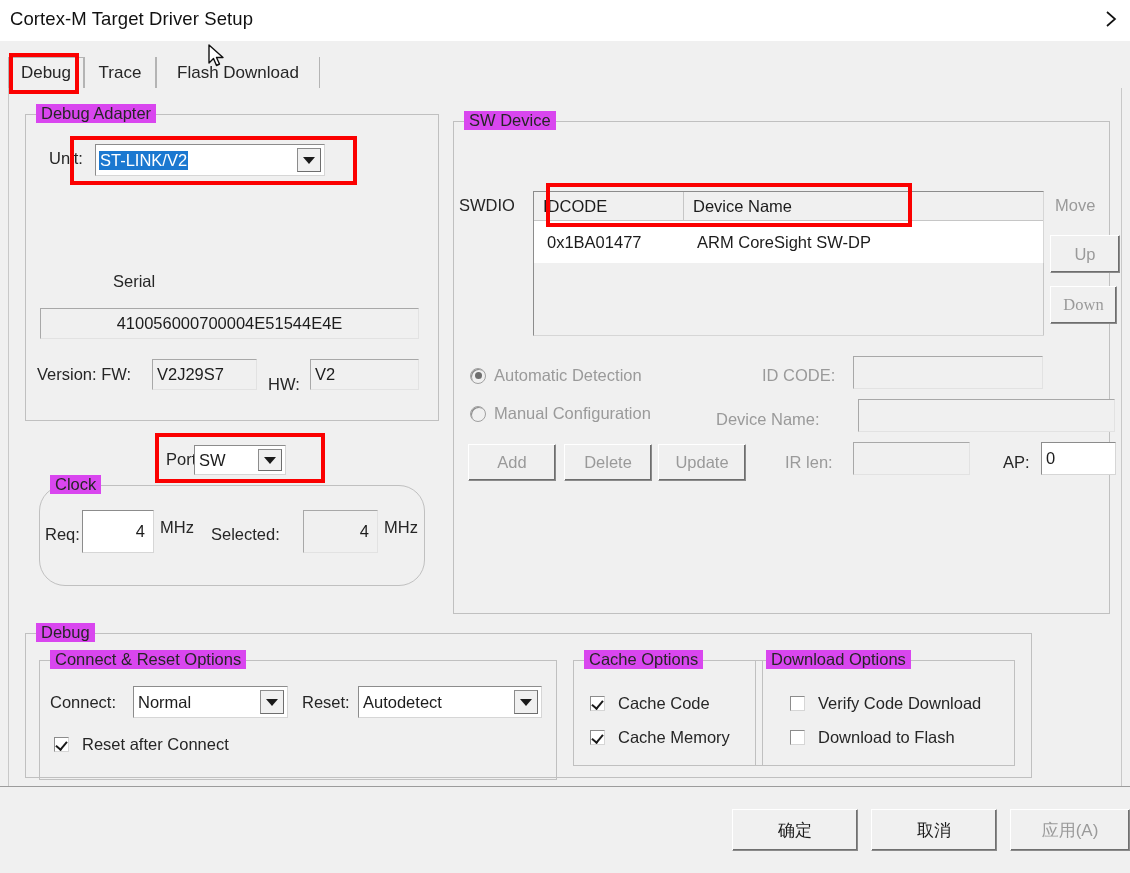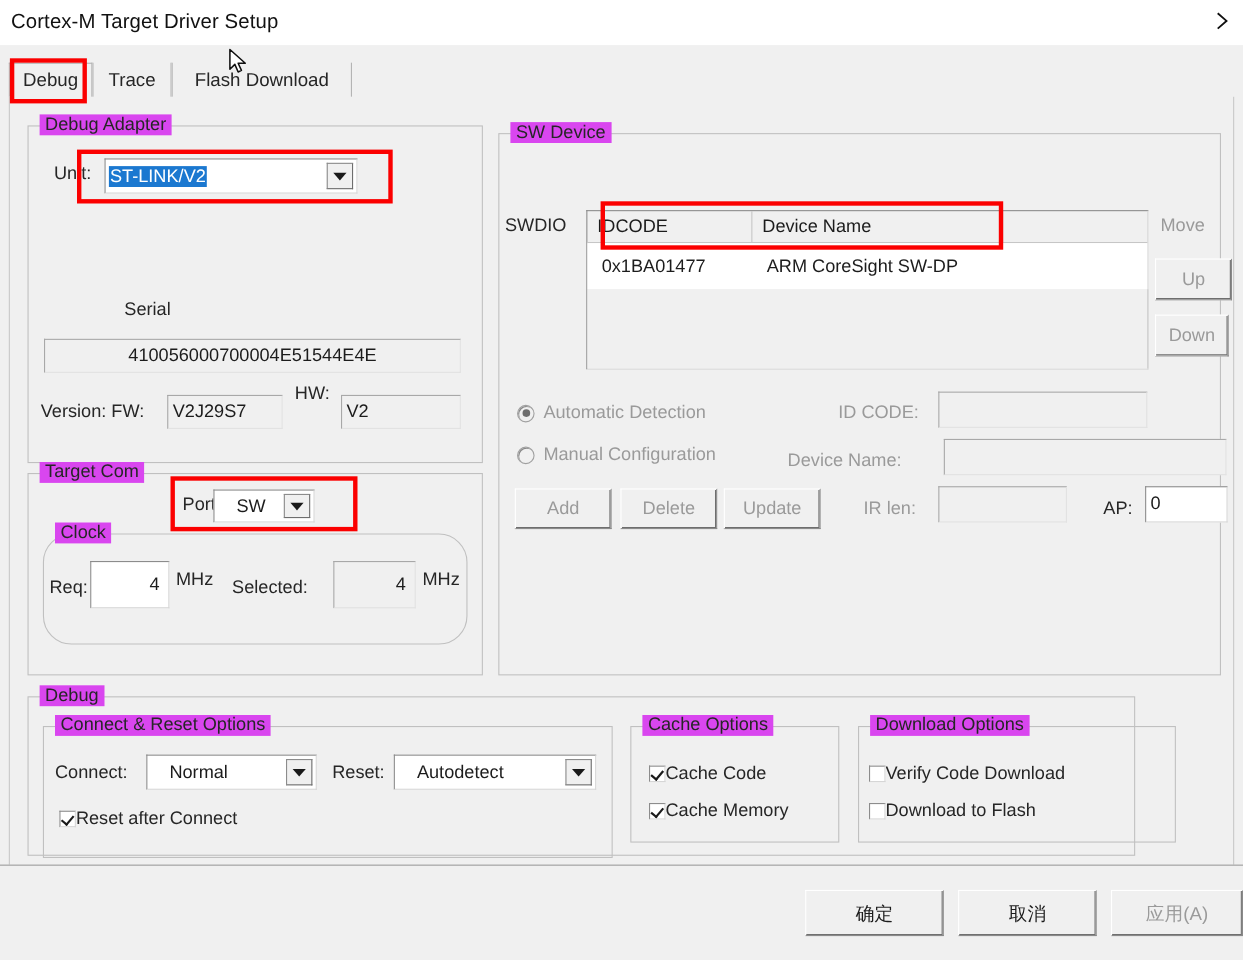--- a/index.html
+++ b/index.html
@@ -111,21 +111,21 @@
     position: absolute; box-sizing: border-box;
     background: #ffffff;
     border-top: 1px solid #8c8c8c;
     border-left: 1px solid #8c8c8c;
     border-right: 1px solid #d6d6d6;
     border-bottom: 1px solid #d6d6d6;
     display: flex; align-items: center;
   }
   .combo .ctext {
     flex: 1; font-size: 16.5px; color: #1c1c1c;
-    padding-left: 20px; white-space: nowrap; overflow: hidden;
+    padding-left: 4px; white-space: nowrap; overflow: hidden;
   }
   .combo .ctext.selected {
     background: #1b78d0; color: #ffffff;
     display: inline-block; flex: 0 0 auto; padding: 0 1px;
     margin-left: 3px;
   }
   .combo .carrow {
     width: 24px; height: calc(100% - 6px);
     margin-right: 3px;
     background: #f0f0f0;
@@ -164,21 +164,21 @@
     box-shadow: inset 1px 1px 0 #8a8a8a;
     position: relative; flex: 0 0 auto;
   }
   .radio .rdot.on::after {
     content: ""; position: absolute; left: 3.5px; top: 3.5px;
     width: 7px; height: 7px; border-radius: 50%; background: #6e6e6e;
   }
   .radio span.rl { font-size: 16.5px; color: #9a9a9a; white-space: nowrap; }
 
   
-  .check { position: absolute; display: flex; align-items: center; gap: 0; }
+  .check { position: absolute; display: flex; align-items: center; gap: 13px; }
   .check .cbox {
     width: 15px; height: 15px; background: #ffffff;
     border-top: 1px solid #8c8c8c; border-left: 1px solid #8c8c8c;
     border-right: 1px solid #d6d6d6; border-bottom: 1px solid #d6d6d6;
     position: relative; flex: 0 0 auto; box-sizing: border-box;
   }
   .check .cbox.on::after {
     content: ""; position: absolute; left: 3px; top: 1px;
     width: 5px; height: 9px;
     border-right: 2px solid #1a1a1a; border-bottom: 2px solid #1a1a1a;
@@ -299,27 +299,24 @@
   </div>
 
   <div class="lbl" style="left:113px; top:231px;">Serial</div>
 
   <div class="field ro center" style="left:40px; top:267px; width:379px; height:31px;">410056000700004E51544E4E</div>
 
   <div class="lbl" style="left:37px; top:324px;">Version: FW:</div>
 
   <div class="field ro" style="left:152px; top:318px; width:105px; height:31px;">V2J29S7</div>
 
-  <div class="lbl" style="left:268px; top:308px;">HW:</div>
+  <div class="lbl" style="left:268px; top:334px;">HW:</div>
 
   <div class="field ro" style="left:310px; top:318px; width:109px; height:31px;">V2</div>
 
-  <div class="group" style="left:25px; top:389px; width:414px; height:184px;">
-    <div class="glabel">Target Com</div>
-  </div>
 
   <div class="lbl" style="left:166px; top:409px;">Port:</div>
 
   <div class="combo" style="left:194px; top:404px; width:92px; height:30px;">
     <div class="ctext">SW</div>
     <div class="carrow">
         <i></i>
       </div>
   </div>
 
@@ -356,21 +353,21 @@
       <div class="rc col1">ARM CoreSight SW-DP</div>
       <div class="rc col2"></div>
     </div>
     <div id="devlist-body-empty"></div>
   </div>
 
   <div class="lbl dim" style="left:1055px; top:155px;">Move</div>
   <div class="btn" style="left:1050px; top:194px; width:70px; height:38px;">
     <span>Up</span>
   </div>
-  <div class="btn" style="left:1050px; top:245px; width:67px; height:38px;">
+  <div class="btn" style="left:1050px; top:245px; width:67px; height:38px;font-family:Liberation Serif, serif;">
     <span>Down</span>
   </div>
 
   <div class="radio" style="left:470px; top:325px;">
     <span class="rdot on"></span>
     <span class="rl">Automatic Detection</span>
   </div>
   <div class="radio" style="left:470px; top:363px;">
     <span class="rdot"></span>
     <span class="rl">Manual Configuration</span>
@@ -432,21 +429,21 @@
   </div>
   <div class="check" style="left:590px; top:653px;">
     <span class="cbox on"></span>
     <span class="cl">Cache Code</span>
   </div>
   <div class="check" style="left:590px; top:687px;">
     <span class="cbox on"></span>
     <span class="cl">Cache Memory</span>
   </div>
 
-  <div class="group" style="left:780px; top:619px; width:289px; height:106px;">
+  <div class="group" style="left:755px; top:619px; width:260px; height:106px;">
     <div class="glabel">Download Options</div>
   </div>
   <div class="check" style="left:790px; top:653px;">
     <span class="cbox"></span>
     <span class="cl">Verify Code Download</span>
   </div>
   <div class="check" style="left:790px; top:687px;">
     <span class="cbox"></span>
     <span class="cl">Download to Flash</span>
   </div>

